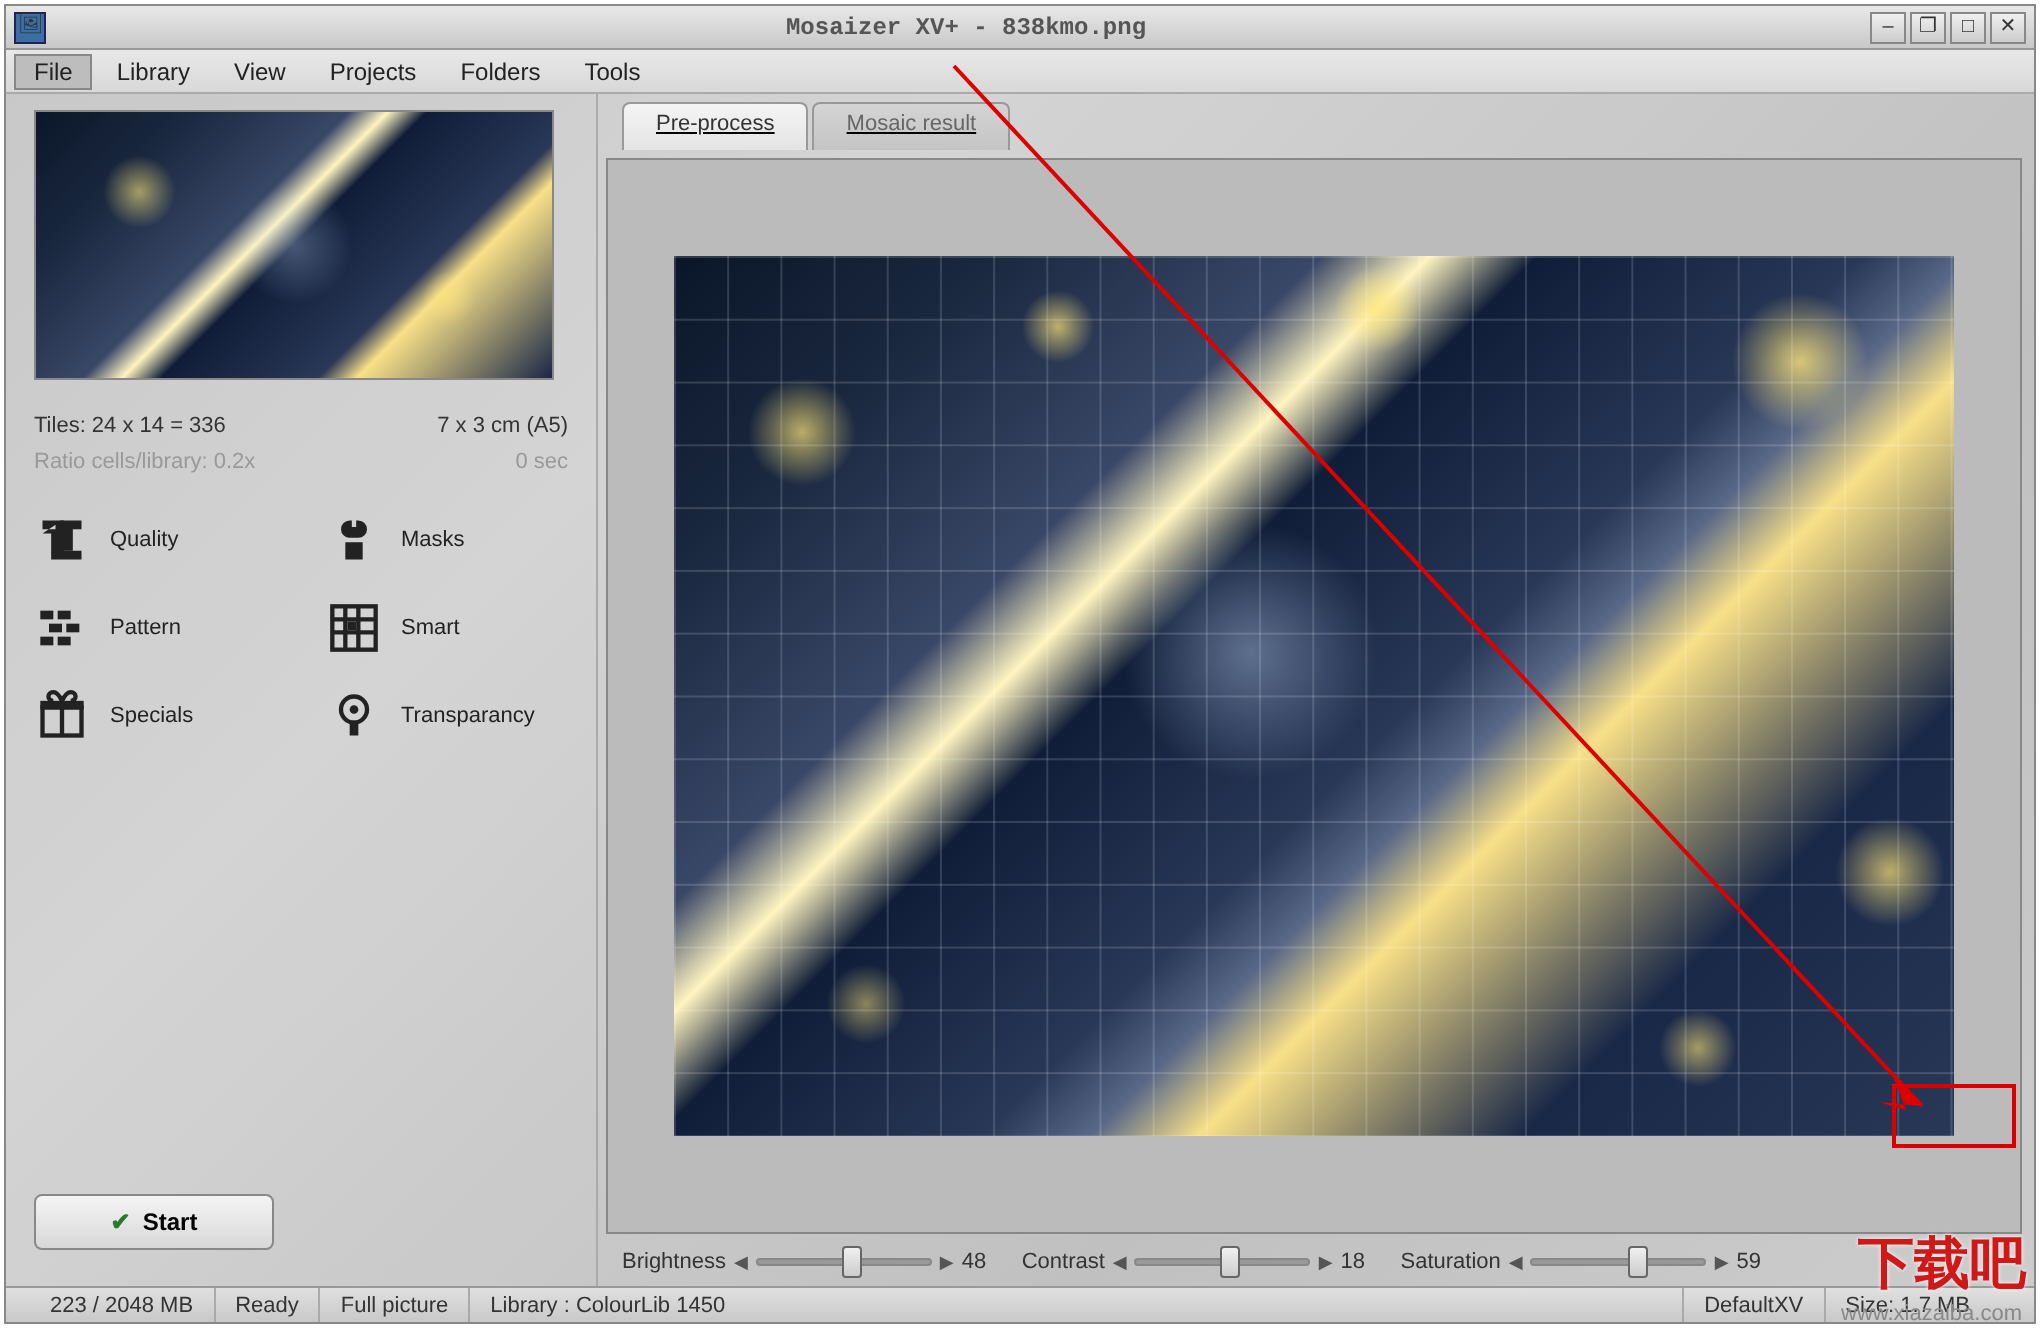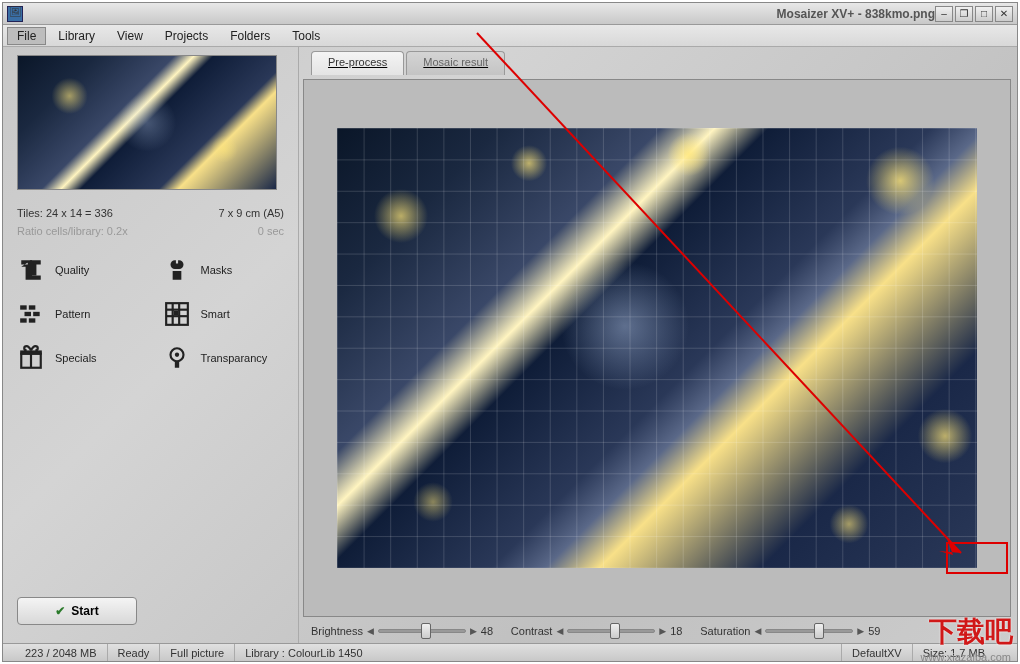--- a/index.html
+++ b/index.html
@@ -3,21 +3,21 @@
 <meta charset="utf-8">
 <style>
 * { box-sizing: border-box; margin: 0; padding: 0; font-family: "Segoe UI", Tahoma, sans-serif; }
 body { background: #fff; width: 1020px; height: 664px; overflow: hidden; position: relative; }
 
 
 .window { width: 1016px; height: 660px; margin: 2px; border: 1px solid #888; background: linear-gradient(to bottom, #d0d0d0 0%, #c4c4c4 100%); position: relative; }
 .titlebar { height: 22px; background: linear-gradient(to bottom, #e8e8e8, #c8c8c8); display: flex; align-items: center; padding: 0 4px; font-size: 12px; color: #333; border-bottom: 1px solid #999; }
 .titlebar .app-icon { width: 16px; height: 16px; background: #3a6ea5; border: 1px solid #225; margin-right: 8px; position: relative; }
 .titlebar .app-icon::after { content: "🖼"; font-size: 10px; position: absolute; top: -1px; left: 1px; }
-.titlebar .title-text { flex: 1; text-align: right; font-weight: bold; color: #555; }
+.titlebar .title-text { flex: 1; text-align: center; font-weight: bold; color: #555; font-family: Liberation Mono, monospace; }
 .titlebar .win-controls { display: flex; gap: 2px; }
 .titlebar .win-btn { width: 18px; height: 16px; background: linear-gradient(#f0f0f0,#ccc); border: 1px solid #888; font-size: 10px; text-align: center; line-height: 14px; cursor: pointer; }
 
 
 .menubar { height: 22px; background: linear-gradient(#e8e8e8,#d8d8d8); display: flex; align-items: center; padding: 4px 4px; font-size: 12px; color: #222; border-bottom: 1px solid #aaa; gap: 2px; }
 .menubar .menu-item { padding: 2px 10px; cursor: pointer; }
 .menubar .menu-item.active { background: #bdbdbd; border: 1px solid #888; padding: 1px 9px; }
 
 
 .main { display: flex; height: 596px; background: linear-gradient(135deg, #c8c8c8 0%, #d4d4d4 30%, #c0c0c0 70%, #cccccc 100%); }
@@ -103,21 +103,21 @@
   </div>
 
   <div class="main">
 
     <div class="left-panel">
       <div class="thumb"></div>
 
       <div class="info-table">
         <div class="info-row">
           <span>Tiles: 24 x 14 = 336</span>
-          <span>7 x 9 cm (A5)</span>
+          <span>7 x 3 cm (A5)</span>
         </div>
         <div class="info-row dim">
           <span>Ratio cells/library: 0.2x</span>
           <span>0 sec</span>
         </div>
       </div>
 
       <div class="option-grid">
         <div class="option-cell">
           <span class="ico">

